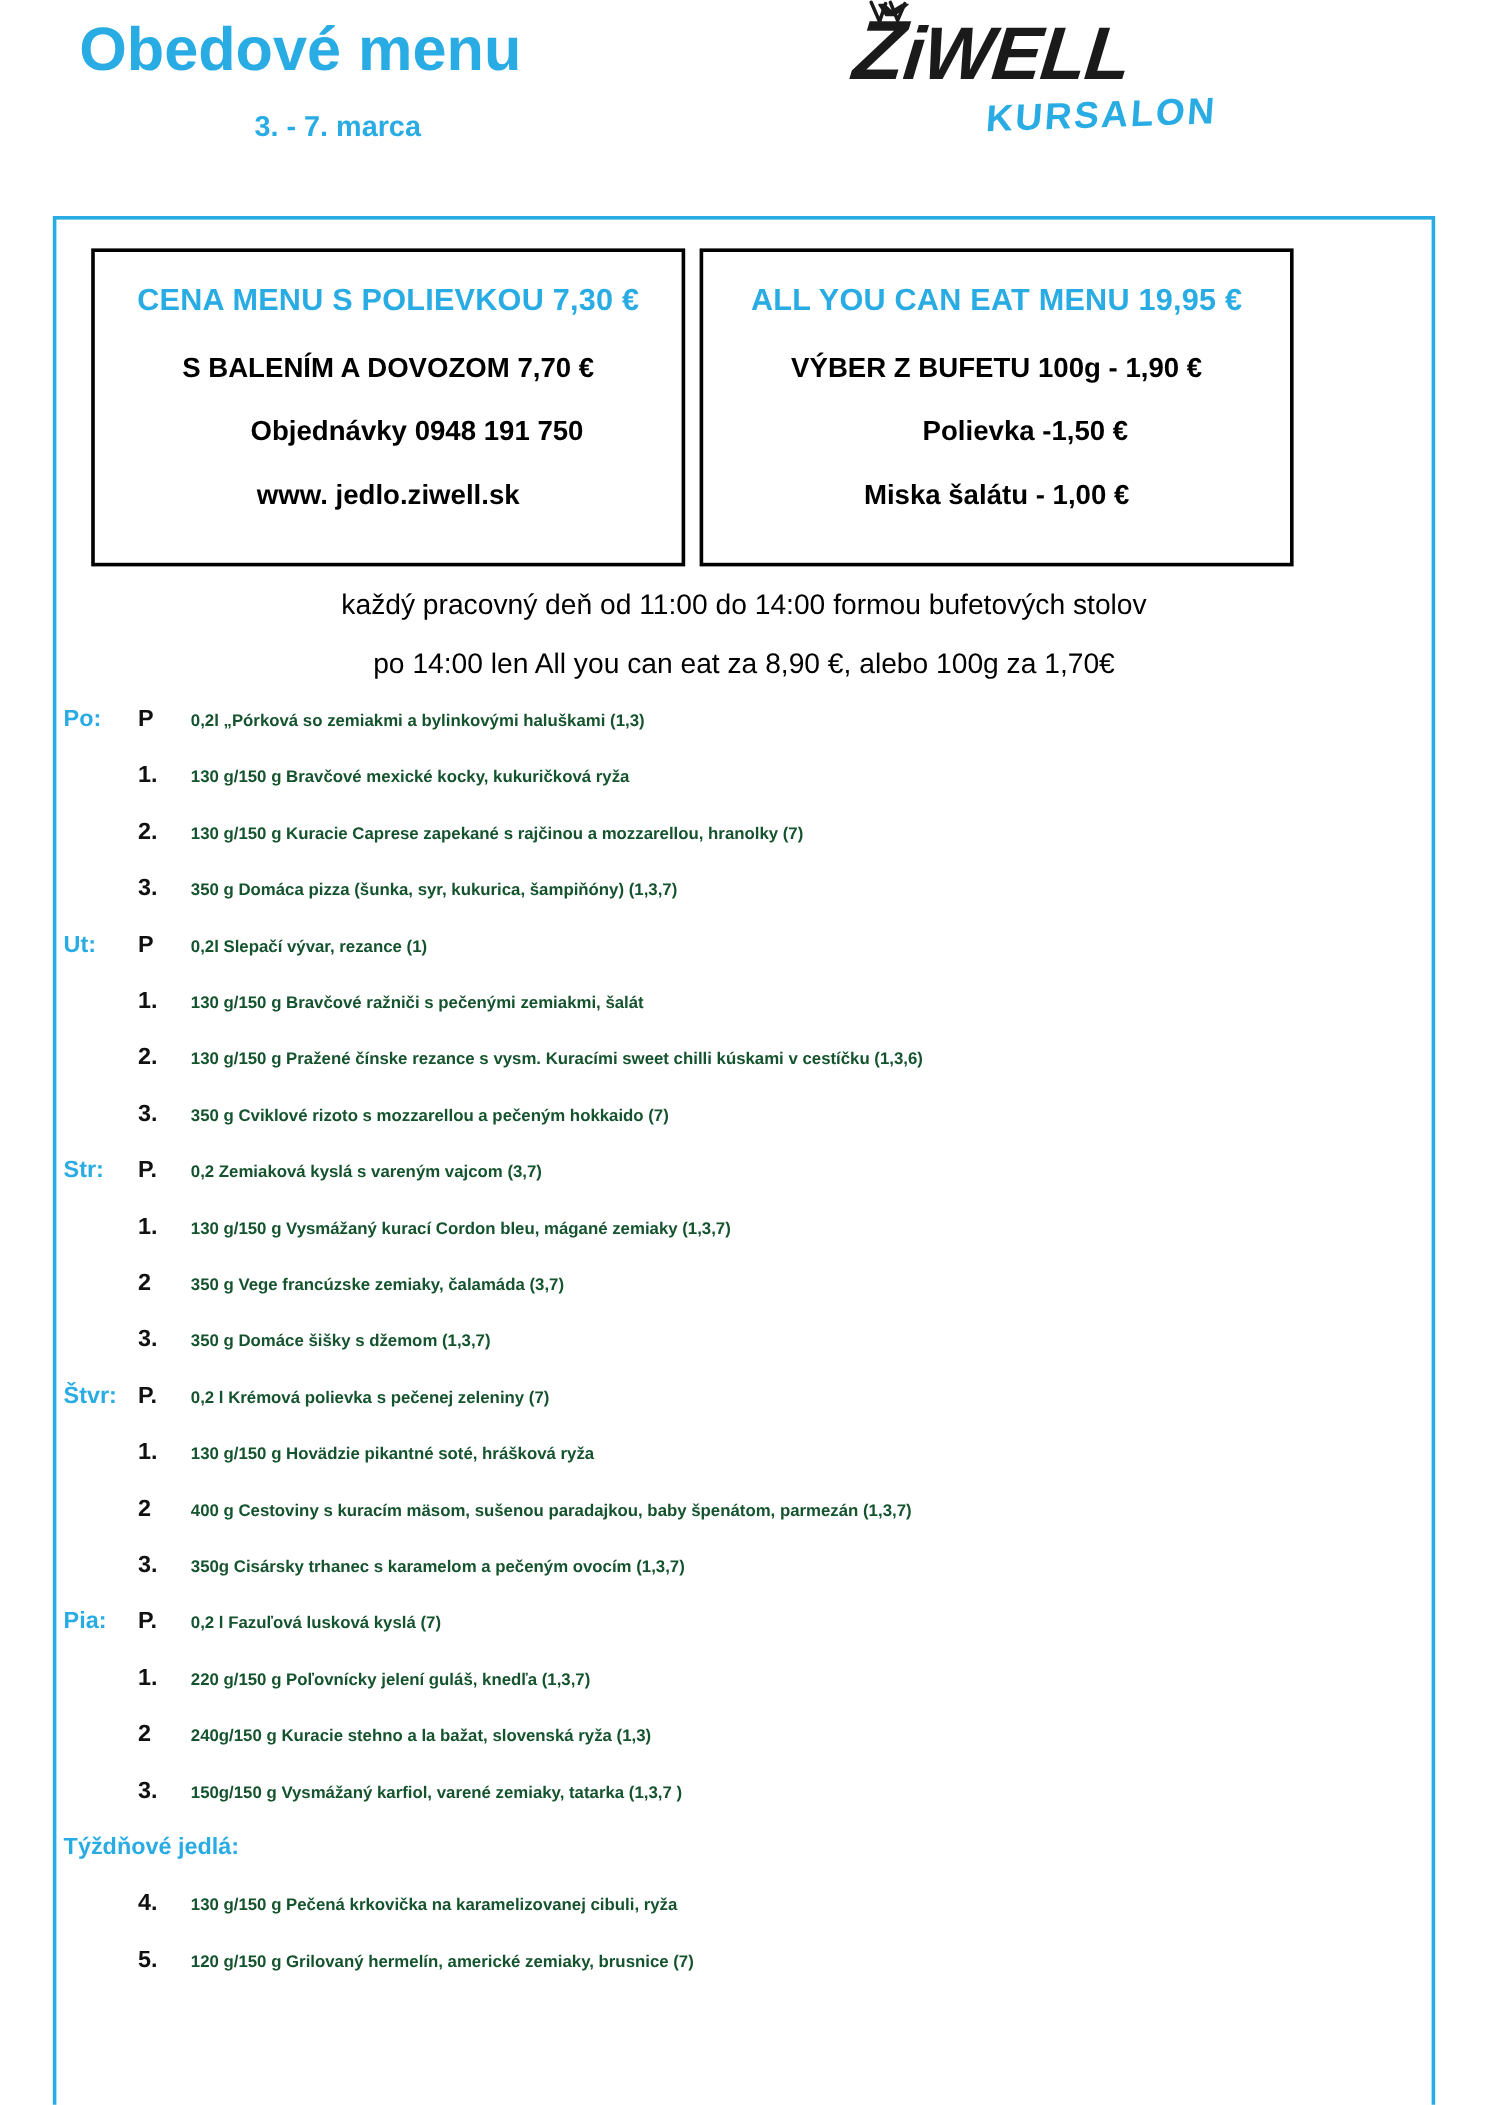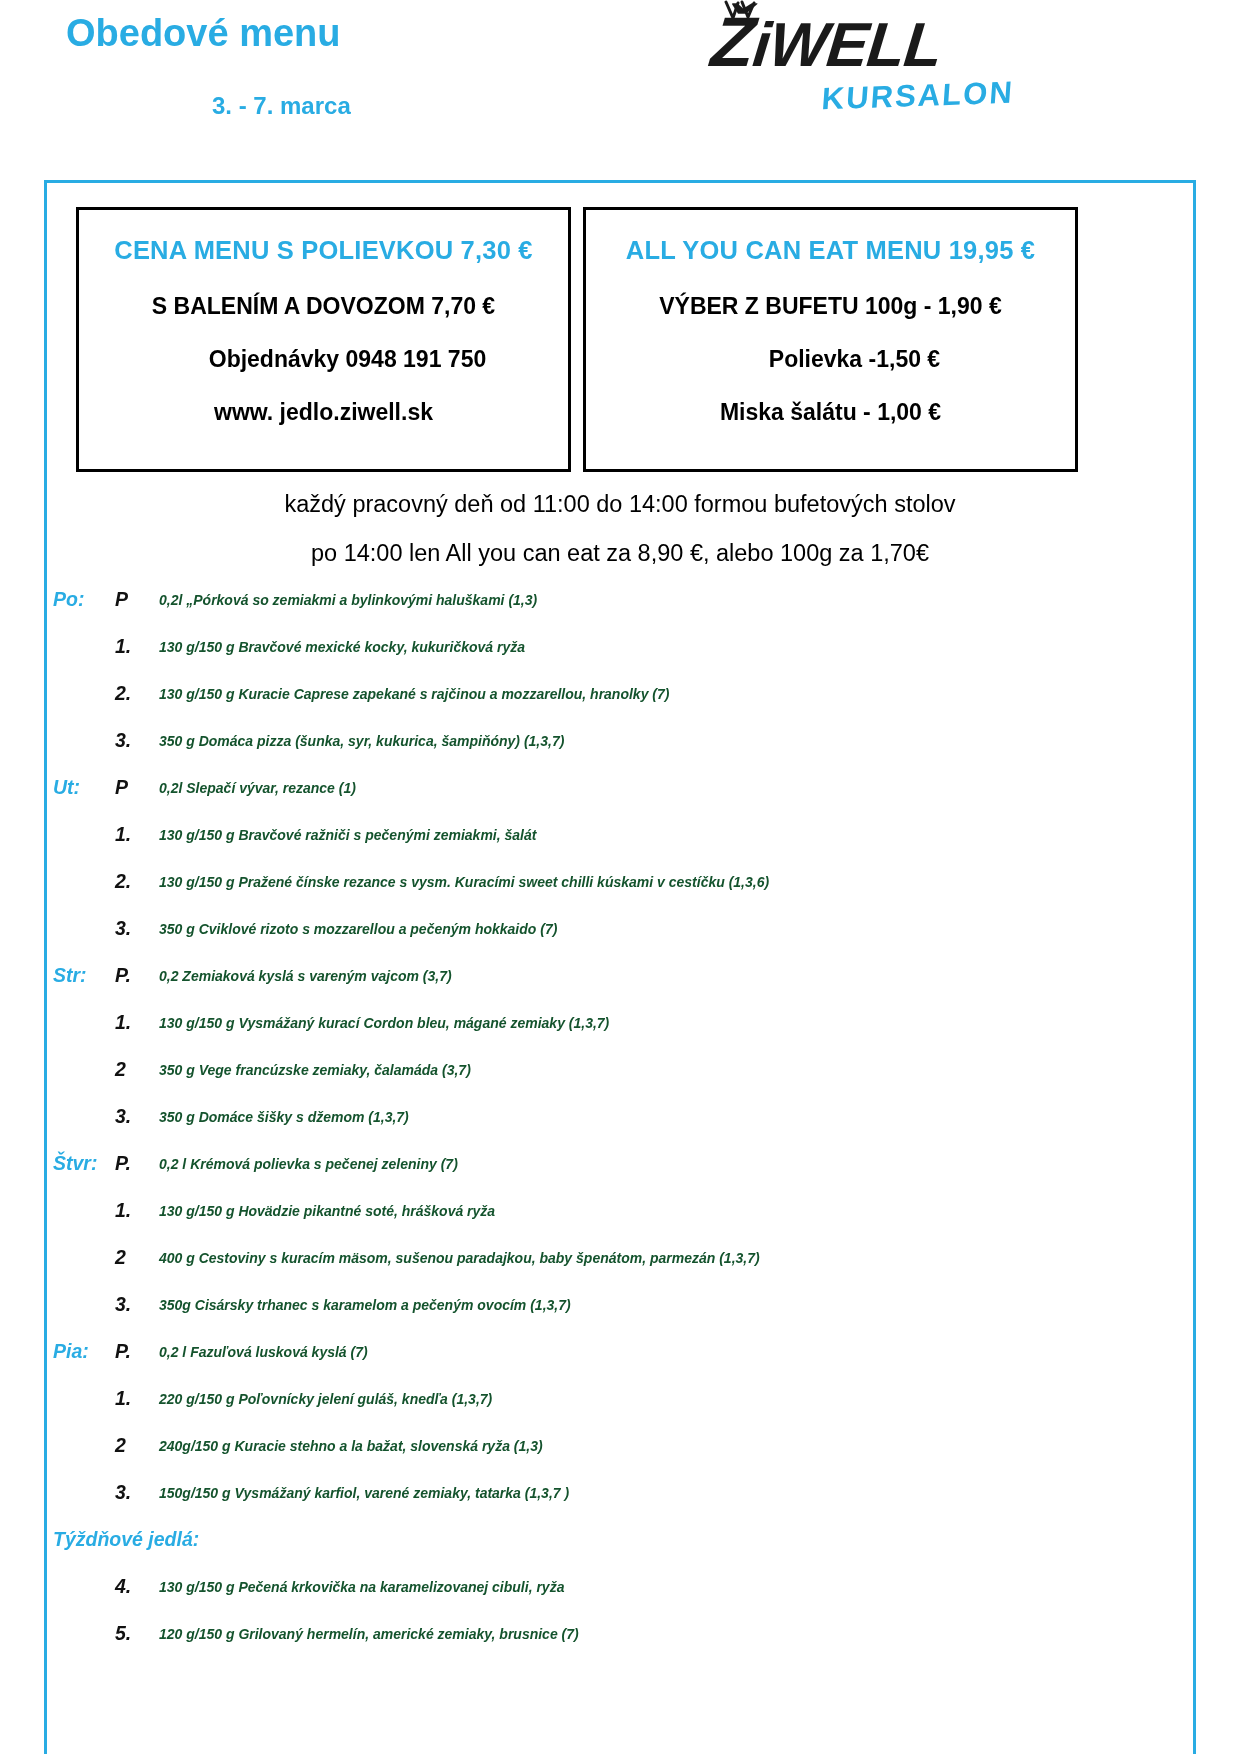--- a/index.html
+++ b/index.html
@@ -18,21 +18,21 @@
 
   
   .header {
     position: relative;
     height: 140px;
   }
   .header-title {
     position: absolute;
     left: 66px;
     top: 14px;
-    font-size: 38px;
+    font-size: 51px;
     font-weight: bold;
     color: #29ace3;
     letter-spacing: 0px;
     line-height: 1.05;
   }
   .header-sub {
     position: absolute;
     left: 212px;
     top: 92px;
     font-size: 24px;
@@ -147,21 +147,20 @@
     color: #000;
     margin-bottom: 22px;
   }
 
   
   .menu {
     position: absolute;
     top: 405px;
     left: 0;
     width: 100%;
-    font-style: italic;
   }
   .row {
     position: relative;
     height: 47px;
   }
   .day {
     position: absolute;
     left: 6px;
     top: 0;
     width: 58px;

